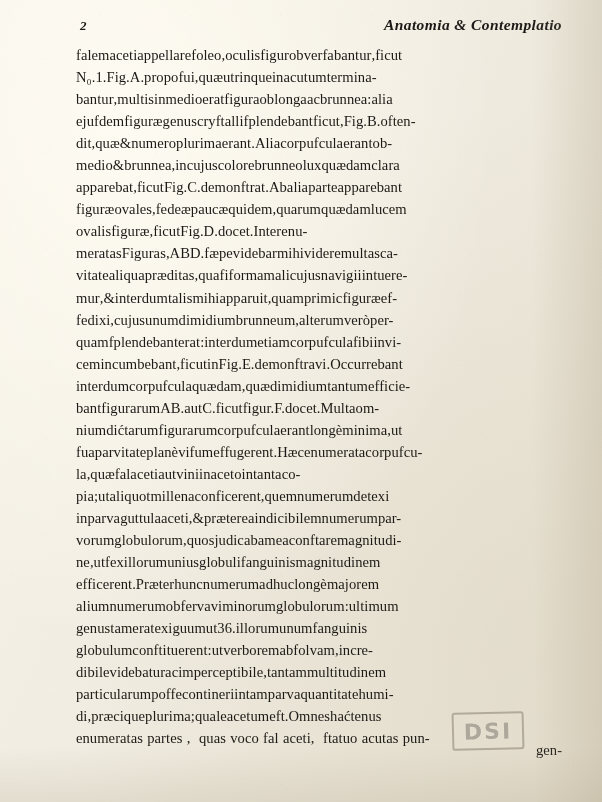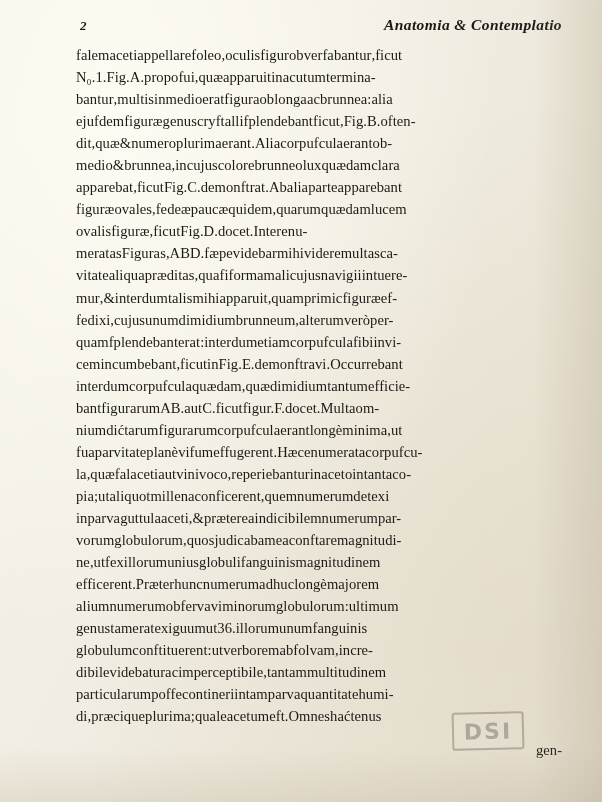--- a/index.html
+++ b/index.html
@@ -149,50 +149,51 @@
     <div class="running-title">
       <span>Anatomia</span>
       <span class="amp">&amp;</span>
       <span>Contemplatio</span>
     </div>
   </header>
 
   <div class="body-text">
     <p id="paragraph">
         <span class="just"><span>falem</span><span>aceti</span><span>appellare</span><span>foleo</span><span>,</span><span>oculis</span><span>figur</span><span>obverfabantur</span><span>,</span><span>ficut</span></span>
-        <span class="just"><span>N₀.</span><span>1.</span><span>Fig.</span><span>A.</span><span>propofui</span><span>,</span><span>quæ</span><span>apparuit</span><span>in</span><span>acutum</span><span>termina-</span></span>
+        <span class="just"><span>N₀.</span><span>1.</span><span>Fig.</span><span>A.</span><span>propofui</span><span>,</span><span>quæ</span><span>utrinque</span><span>in</span><span>acutum</span><span>termina-</span></span>
         <span class="just"><span>bantur</span><span>,</span><span>multis</span><span>in</span><span>medio</span><span>erat</span><span>figura</span><span>oblonga</span><span>ac</span><span>brunnea</span><span>:</span><span>alia</span></span>
         <span class="just"><span>ejufdem</span><span>figuræ</span><span>genus</span><span>cryftalli</span><span>fplendebant</span><span>ficut</span><span>,</span><span>Fig.</span><span>B.</span><span>often-</span></span>
         <span class="just"><span>dit</span><span>,</span><span>quæ</span><span>&amp;</span><span>numero</span><span>plurima</span><span>erant.</span><span>Alia</span><span>corpufcula</span><span>erant</span><span>ob-</span></span>
         <span class="just"><span>medio</span><span>&amp;</span><span>brunnea</span><span>,</span><span>in</span><span>cujus</span><span>colore</span><span>brunneo</span><span>lux</span><span>quædam</span><span>clara</span></span>
         <span class="just"><span>apparebat</span><span>,</span><span>ficut</span><span>Fig.</span><span>C.</span><span>demonftrat.</span><span>Ab</span><span>alia</span><span>parte</span><span>apparebant</span></span>
         <span class="just"><span>figuræ</span><span>ovales</span><span>,</span><span>fed</span><span>eæ</span><span>paucæ</span><span>quidem</span><span>,</span><span>quarum</span><span>quædam</span><span>lucem</span></span>
         <span class="just"><span>ovalis</span><span>figuræ</span><span>,</span><span>ficut</span><span>Fig.</span><span>D.</span><span>docet.</span><span>Inter</span><span>enu-</span></span>
         <span class="just"><span>meratas</span><span>Figuras</span><span>,</span><span>A</span><span>B</span><span>D.</span><span>fæpe</span><span>videbar</span><span>mihi</span><span>videre</span><span>multas</span><span>ca-</span></span>
         <span class="just"><span>vitate</span><span>aliqua</span><span>præditas</span><span>,</span><span>quafi</span><span>formam</span><span>alicujus</span><span>navigii</span><span>intuere-</span></span>
         <span class="just"><span>mur</span><span>,</span><span>&amp;</span><span>interdum</span><span>talis</span><span>mihi</span><span>apparuit,</span><span>quam</span><span>primic</span><span>figuræ</span><span>ef-</span></span>
         <span class="just"><span>fe</span><span>dixi</span><span>,</span><span>cujus</span><span>unum</span><span>dimidium</span><span>brunneum</span><span>,</span><span>alterum</span><span>verò</span><span>per-</span></span>
         <span class="just"><span>quam</span><span>fplendebant</span><span>erat</span><span>:</span><span>interdum</span><span>etiam</span><span>corpufcula</span><span>fibi</span><span>invi-</span></span>
         <span class="just"><span>cem</span><span>incumbebant</span><span>,</span><span>ficut</span><span>in</span><span>Fig.</span><span>E.</span><span>demonftravi.</span><span>Occurrebant</span></span>
         <span class="just"><span>interdum</span><span>corpufcula</span><span>quædam</span><span>,</span><span>quæ</span><span>dimidium</span><span>tantum</span><span>efficie-</span></span>
         <span class="just"><span>bant</span><span>figurarum</span><span>A</span><span>B.</span><span>aut</span><span>C.</span><span>ficut</span><span>figur.</span><span>F.</span><span>docet.</span><span>Multa</span><span>om-</span></span>
         <span class="just"><span>nium</span><span>dićtarum</span><span>figurarum</span><span>corpufcula</span><span>erant</span><span>longè</span><span>minima</span><span>,</span><span>ut</span></span>
         <span class="just"><span>fua</span><span>parvitate</span><span>planè</span><span>vifum</span><span>effugerent.</span><span>Hæc</span><span>enumerata</span><span>corpufcu-</span></span>
-        <span class="just"><span>la,quæ</span><span>fal</span><span>aceti</span><span>aut</span><span>vini</span><span>voco,reperiebantur</span><span>in</span><span>aceto</span><span>in</span><span>tanta</span><span>co-</span></span>
+        <span class="just"><span>la,quæ</span><span>fal</span><span>aceti</span><span>aut</span><span>vini</span><span>in</span><span>aceto</span><span>in</span><span>tanta</span><span>co-</span></span>
         <span class="just"><span>pia</span><span>;</span><span>ut</span><span>aliquot</span><span>millena</span><span>conficerent</span><span>,</span><span>quem</span><span>numerum</span><span>detexi</span></span>
         <span class="just"><span>in</span><span>parva</span><span>guttula</span><span>aceti</span><span>,</span><span>&amp;</span><span>præterea</span><span>indicibilem</span><span>numerum</span><span>par-</span></span>
         <span class="just"><span>vorum</span><span>globulorum</span><span>,</span><span>quos</span><span>judicabam</span><span>ea</span><span>conftare</span><span>magnitudi-</span></span>
         <span class="just"><span>ne</span><span>,</span><span>ut</span><span>fex</span><span>illorum</span><span>unius</span><span>globuli</span><span>fanguinis</span><span>magnitudinem</span></span>
         <span class="just"><span>efficerent.</span><span>Præter</span><span>hunc</span><span>numerum</span><span>adhuc</span><span>longè</span><span>majorem</span></span>
         <span class="just"><span>alium</span><span>numerum</span><span>obfervavi</span><span>minorum</span><span>globulorum</span><span>:</span><span>ultimum</span></span>
         <span class="just"><span>genus</span><span>tam</span><span>erat</span><span>exiguum</span><span>ut</span><span>36.</span><span>illorum</span><span>unum</span><span>fanguinis</span></span>
         <span class="just"><span>globulum</span><span>conftituerent</span><span>:</span><span>ut</span><span>verbo</span><span>rem</span><span>abfolvam</span><span>,</span><span>incre-</span></span>
         <span class="just"><span>dibile</span><span>videbatur</span><span>ac</span><span>imperceptibile</span><span>,</span><span>tantam</span><span>multitudinem</span></span>
         <span class="just"><span>particularum</span><span>poffe</span><span>contineri</span><span>in</span><span>tam</span><span>parva</span><span>quantitate</span><span>humi-</span></span>
         <span class="just"><span>di,</span><span>præcique</span><span>plurima</span><span>;</span><span>quale</span><span>acetum</span><span>eft.</span><span>Omnes</span><span>haćtenus</span></span>
+        <span class="line">enumeratas partes ,  quas voco fal aceti,  ftatuo acutas pun-</span>
       </p>
   </div>
 
   <div class="catchword">gen-</div>
 
   <div class="stamp">
     <span>DSI</span>
   </div>
 
   <div class="edge-shade"></div>

